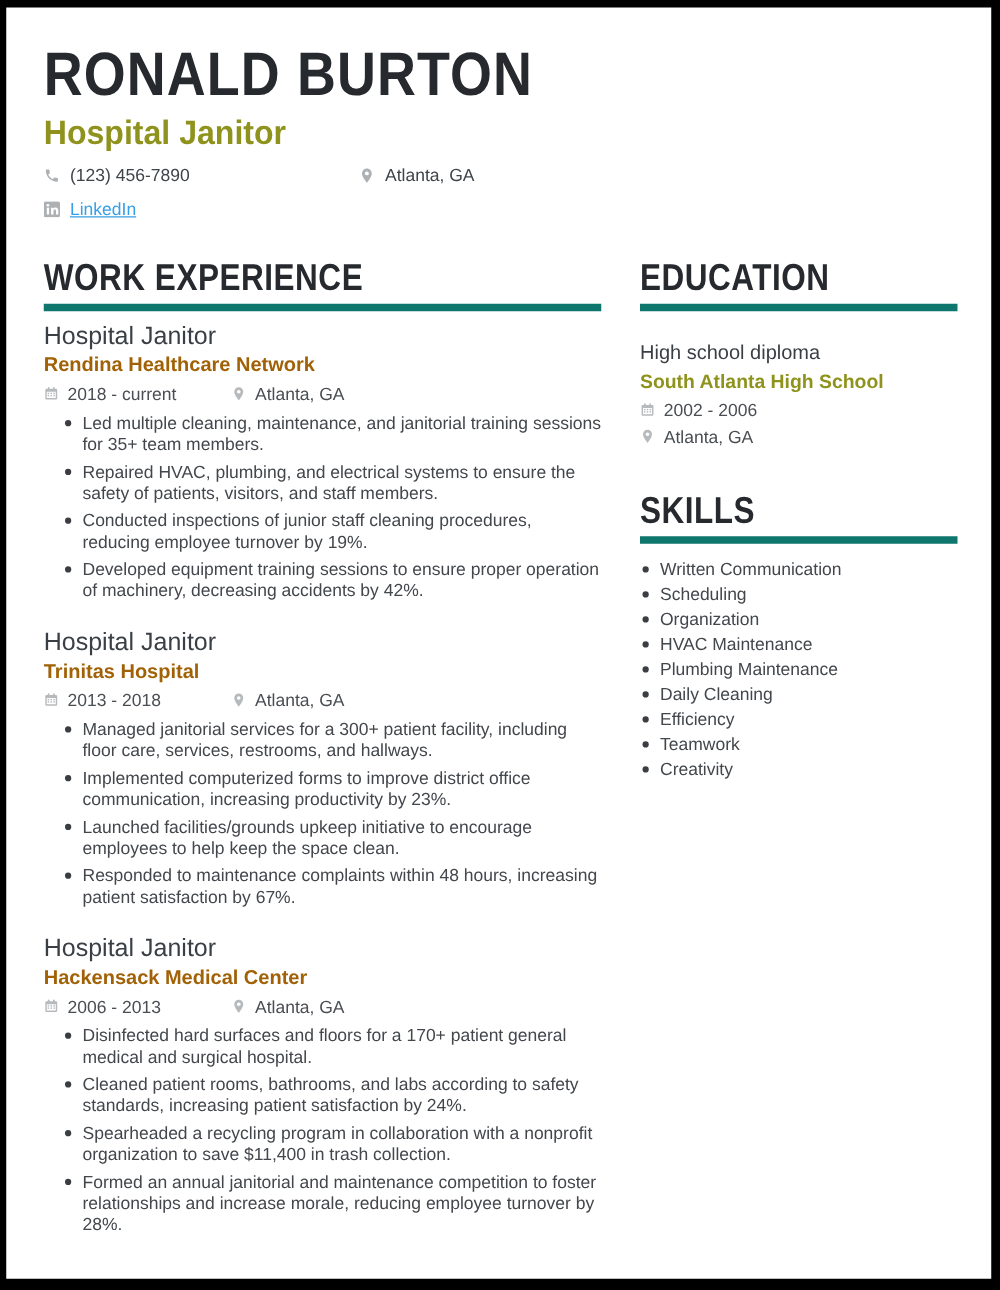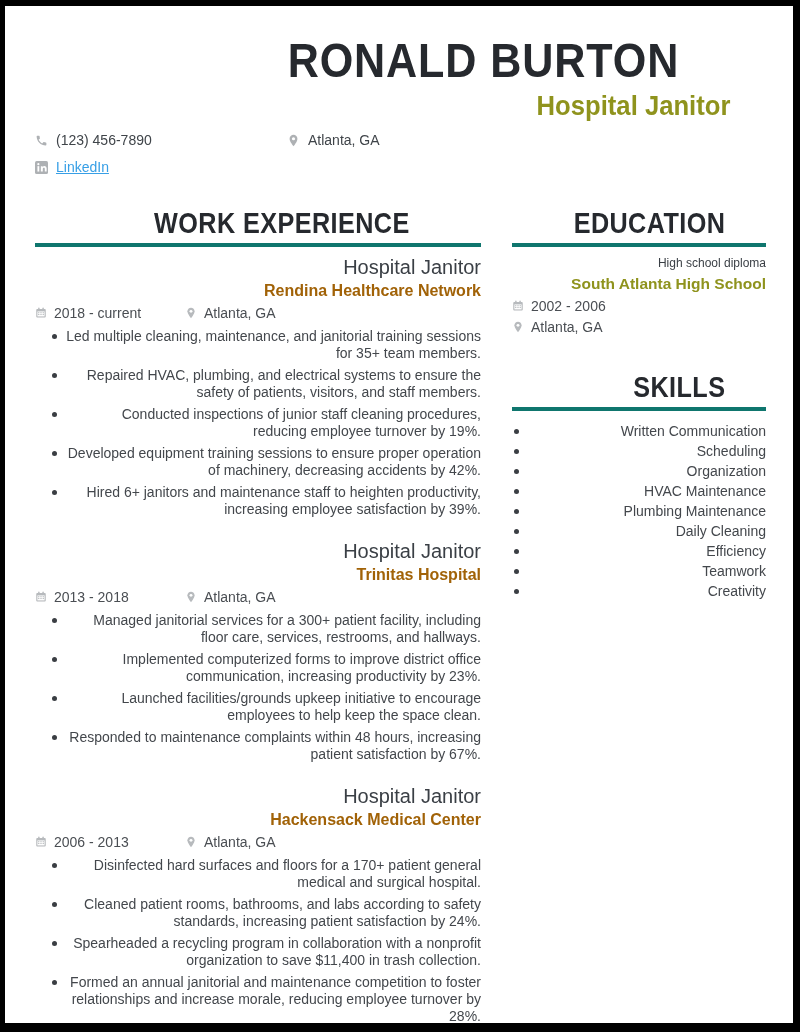--- a/index.html
+++ b/index.html
@@ -11,21 +11,21 @@
   .frame {
     box-sizing: border-box;
     width: 800px; height: 1032px;
     background: #ffffff;
     border-top: 6px solid #000;
     border-right: 7px solid #000;
     border-bottom: 9px solid #000;
     border-left: 5px solid #000;
     overflow: hidden;
   }
-  .page { padding: 30px 26px 0 30px; text-align: right; }
+  .page { padding: 30px 26px 0 30px; }
 
   
   .name {
     margin: 0;
     font-size: 49px; line-height: 1; font-weight: bold;
     letter-spacing: 1px;
     color: #26292e;
     transform: scaleX(.88); transform-origin: left center;
     white-space: nowrap;
   }
@@ -50,21 +50,21 @@
 
   .ic { display: inline-flex; color: #aeb1b4; flex: 0 0 auto; }
   .ic svg { display: block; }
 
   
   .columns { display: flex; margin-top: 33px; }
   .col-left  { flex: 0 0 446px; max-width: 446px; }
   .col-right { flex: 0 0 254px; max-width: 254px; margin-left: 31px; }
 
   .sec-head {
-    border-bottom: 4px solid #0f766e;
+    border-bottom: 6px solid #0f766e;
     padding-bottom: 5px;
   }
   .sec-head h2 {
     margin: 0;
     font-size: 30px; line-height: 1; font-weight: bold;
     letter-spacing: .5px;
     color: #26292e;
     transform: scaleX(.84); transform-origin: left center;
     white-space: nowrap;
   }
@@ -93,21 +93,21 @@
     margin-bottom: 5px;
   }
   ul.bullets li::before {
     content: "";
     position: absolute; left: 17px; top: 6px;
     width: 5px; height: 5px; border-radius: 50%;
     background: #3a3e43;
   }
 
   
-  .edu-degree { margin-top: 9px; font-size: 12px; color: #3a3f45; line-height: 1.2; }
+  .edu-degree { margin-top: 24px; font-size: 16px; color: #3a3f45; line-height: 1.2; }
   .edu-school { margin-top: 4px; font-size: 15.5px; font-weight: bold; color: #8f931d; }
   .edu-line { display: flex; align-items: center; margin-top: 5px; font-size: 14px; color: #4a4e53; }
   .edu-line .ic { margin-right: 7px; color: #b7babd; }
 
   .skills-sec { margin-top: 37px; }
   ul.skills { list-style: none; margin: 10px 0 0 0; padding: 0; }
   ul.skills li {
     position: relative;
     padding-left: 16px;
     font-size: 14px; line-height: 20px; color: #43474c;
@@ -218,21 +218,20 @@
                   </svg>
                 </span>
               <span>Atlanta, GA</span>
             </span>
           </div>
           <ul class="bullets">
             <li>Led multiple cleaning, maintenance, and janitorial training sessions for 35+ team members.</li>
             <li>Repaired HVAC, plumbing, and electrical systems to ensure the safety of patients, visitors, and staff members.</li>
             <li>Conducted inspections of junior staff cleaning procedures, reducing employee turnover by 19%.</li>
             <li>Developed equipment training sessions to ensure proper operation of machinery, decreasing accidents by 42%.</li>
-            <li>Hired 6+ janitors and maintenance staff to heighten productivity, increasing employee satisfaction by 39%.</li>
           </ul>
         </article>
 
         <article class="job">
           <h3>Hospital Janitor</h3>
           <div class="company">Trinitas Hospital</div>
           <div class="meta">
             <span class="m-dates">
               <span class="ic">
                   <svg width="12" height="12">

